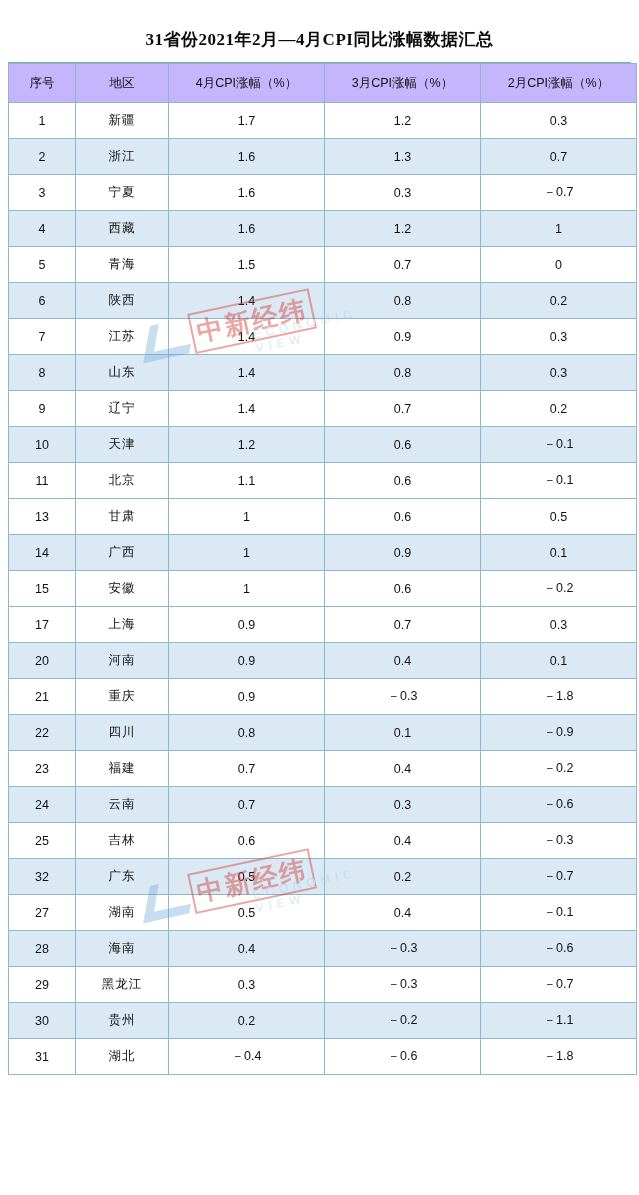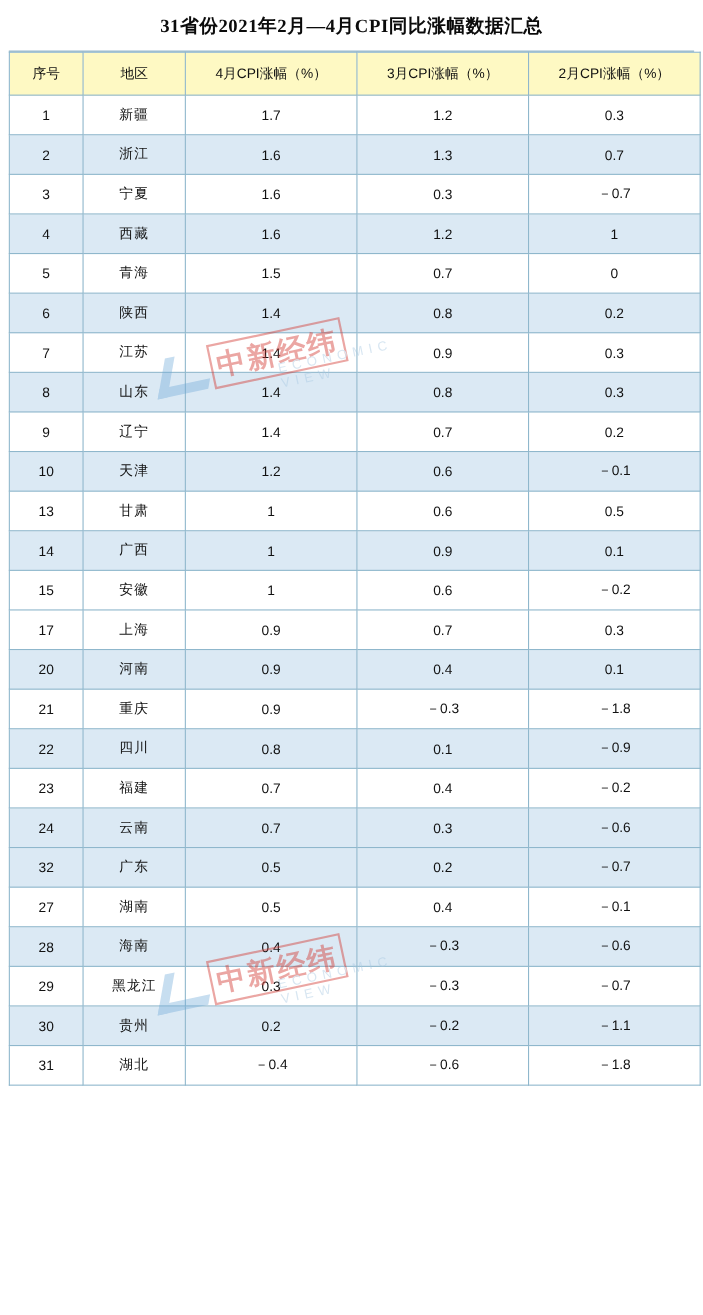--- a/index.html
+++ b/index.html
@@ -12,21 +12,21 @@
     height: 1195px;
     font-family: "Liberation Sans", sans-serif;
     color: #101010;
     position: relative;
     overflow: hidden;
   }
   .sheet {
     width: 639px;
     height: 1195px;
     box-sizing: border-box;
-    padding: 0 8px;
+    padding: 16px 8px;
     position: relative;
   }
   .title-bar {
     height: 46px;
     display: flex;
     align-items: center;
     justify-content: center;
     border-bottom: 1px solid #7fa8bf;
   }
   .title-text {
@@ -47,21 +47,21 @@
     font-size: 12.5px;
     font-family: "Liberation Sans", sans-serif;
     color: #111111;
     height: 35px;
     padding: 0;
   }
   table.cpi th {
     height: 38px;
     font-weight: normal;
     font-size: 12.5px;
-    background: #fef9c3;
+    background: #c4b5fd;
   }
   .col-idx { width: 66px; }
   .col-region { width: 92px; }
   .col-val { width: 155px; }
   tr.alt td { background: #dbe9f4; }
   tr.norm td { background: #ffffff; }
   .region-cell { letter-spacing: 1px; }
   
   .watermark {
     position: absolute;
@@ -195,20 +195,27 @@
           <td class="col-val">0.2</td>
         </tr>
         <tr class="alt">
           <td class="col-idx">10</td>
           <td class="col-region region-cell">天津</td>
           <td class="col-val">1.2</td>
           <td class="col-val">0.6</td>
           <td class="col-val">－0.1</td>
         </tr>
         <tr class="norm">
+          <td class="col-idx">11</td>
+          <td class="col-region region-cell">北京</td>
+          <td class="col-val">1.1</td>
+          <td class="col-val">0.6</td>
+          <td class="col-val">－0.1</td>
+        </tr>
+        <tr class="norm">
           <td class="col-idx">13</td>
           <td class="col-region region-cell">甘肃</td>
           <td class="col-val">1</td>
           <td class="col-val">0.6</td>
           <td class="col-val">0.5</td>
         </tr>
         <tr class="alt">
           <td class="col-idx">14</td>
           <td class="col-region region-cell">广西</td>
           <td class="col-val">1</td>
@@ -256,20 +263,27 @@
           <td class="col-val">0.7</td>
           <td class="col-val">0.4</td>
           <td class="col-val">－0.2</td>
         </tr>
         <tr class="alt">
           <td class="col-idx">24</td>
           <td class="col-region region-cell">云南</td>
           <td class="col-val">0.7</td>
           <td class="col-val">0.3</td>
           <td class="col-val">－0.6</td>
+        </tr>
+        <tr class="norm">
+          <td class="col-idx">25</td>
+          <td class="col-region region-cell">吉林</td>
+          <td class="col-val">0.6</td>
+          <td class="col-val">0.4</td>
+          <td class="col-val">－0.3</td>
         </tr>
         <tr class="alt">
           <td class="col-idx">32</td>
           <td class="col-region region-cell">广东</td>
           <td class="col-val">0.5</td>
           <td class="col-val">0.2</td>
           <td class="col-val">－0.7</td>
         </tr>
         <tr class="norm">
           <td class="col-idx">27</td>

